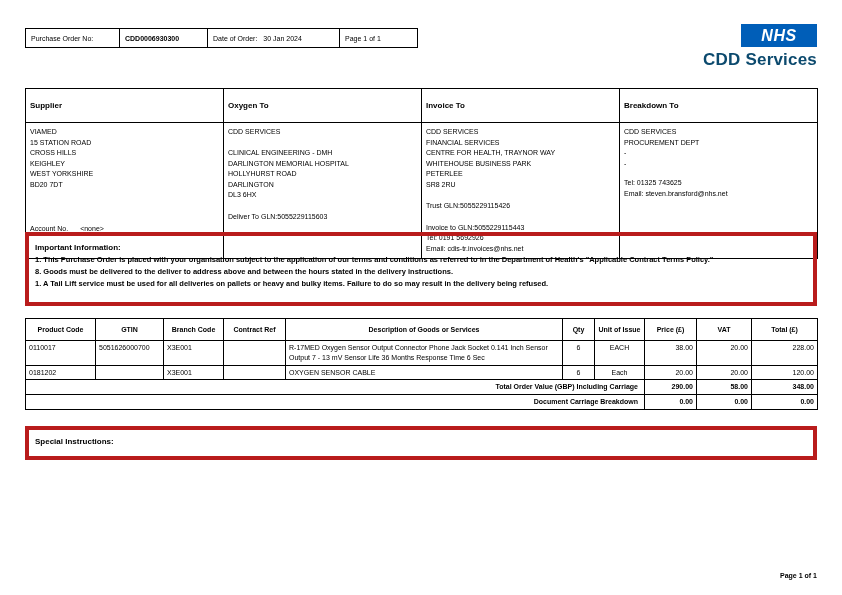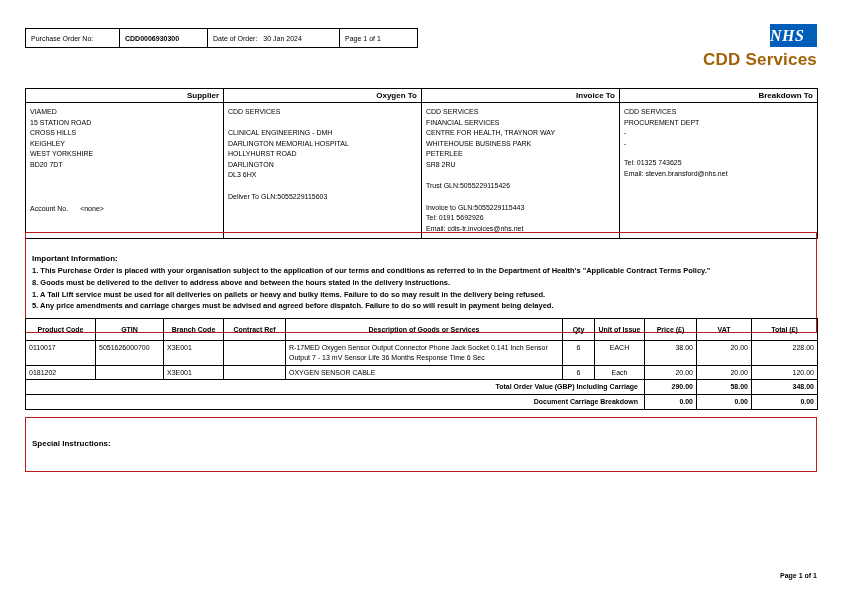--- a/index.html
+++ b/index.html
@@ -12,51 +12,51 @@
   .abs { position:absolute; }
   .bold { font-weight:bold; }
 
   
   .head-bar { border-collapse:collapse; font-size:7px; table-layout:fixed; }
   .head-bar td { border:1px solid #000; padding:3px 5px; height:19px; vertical-align:middle; white-space:nowrap; }
   .sp { margin-left:6px; }
 
   
   .brand { left:655px; top:24px; width:162px; text-align:right; }
-  .nhs-box { display:inline-block; width:47px; height:23px; background:#005EB8; text-align:left;font-family:Liberation Serif, serif; }
+  .nhs-box { display:inline-block; width:76px; height:23px; background:#005EB8; text-align:center; }
   .nhs-text { color:#fff; font-weight:bold; font-style:italic; font-size:16px; line-height:23px; letter-spacing:0.5px; }
-  .org-name { margin-top:3px; font-size:17px; font-weight:600; color:#a16207; letter-spacing:0.2px; }
+  .org-name { margin-top:3px; font-size:17px; font-weight:600; color:#0c4a6e; letter-spacing:0.2px; }
 
   
   .parties { left:25px; top:88px; width:792px; border-collapse:collapse; table-layout:fixed; font-size:7px; }
-  .parties th { border:1px solid #000; text-align:right; padding:2px 4px; font-size:8px; height:13px; }
+  .parties th { border:1px solid #000; text-align:left; padding:12px 4px; font-size:8px; height:13px; }
   .parties td { border:1px solid #000; vertical-align:top; padding:4px 4px; height:122px; line-height:1.5; }
   .addr { white-space:pre-line; }
   .gap-lg { margin-top:34px; }
   .gap-md { margin-top:11px; }
   .gap-sm { margin-top:9px; }
   .acct-val { margin-left:12px; }
 
   
-  .box { border:1px solid #b91c1c; padding:20px 6px; font-size:7.5px; }
+  .box { border:4px solid #b91c1c; padding:6px 6px; font-size:7.5px; }
   .important { left:25px; top:232px; width:792px; min-height:74px; font-weight:bold; line-height:1.55; }
   .imp-title { font-size:8px; }
   .imp-link { color:#0033cc; text-decoration:underline; display:block; font-weight:bold; }
 
   
   .items { left:25px; top:318px; width:792px; border-collapse:collapse; table-layout:fixed; font-size:7px; }
   .items th { border:1px solid #000; font-weight:bold; text-align:center; padding:3px 2px; font-size:7px; vertical-align:middle; height:22px; }
   .items td { border:1px solid #000; padding:2px 3px; vertical-align:top; line-height:1.4; }
   .num { text-align:right; }
   .ctr { text-align:center; }
   .items .total-label { text-align:right; font-weight:bold; padding-right:6px; height:13px; }
   .items .total-val { text-align:right; font-weight:bold; }
 
   
-  .special { left:25px; top:417px; width:792px; min-height:34px; font-weight:bold; line-height:1.5; }
+  .special { left:25px; top:426px; width:792px; min-height:34px; font-weight:bold; line-height:1.5; }
   .special-title { font-size:8px; margin-bottom:1px; }
 
   .footer { left:720px; top:572px; width:97px; text-align:right; font-size:7px; font-weight:bold; }
 </style>
 </head>
 <body>
 
 <div class="page">
 
   <table class="head-bar abs" style="left:25px; top:28px; width:392px;">
@@ -139,21 +139,20 @@
         </td>
       </tr>
     </tbody>
   </table>
 
   <div class="box important abs">
     <div class="imp-title">Important Information:</div>
     <div>1.  This Purchase Order is placed with your organisation subject to the application of our terms and conditions as referred to in the Department of Health's "Applicable Contract Terms Policy."</div>
     <div>8. Goods must be delivered to the deliver to address above and between the hours stated in the delivery instructions.</div>
     <div>1. A Tail Lift service must be used for all deliveries on pallets or heavy and bulky items.  Failure to do so may result in the delivery being refused.</div>
-    <div>5. Any price amendments and carriage charges must be advised and agreed before dispatch.  Failure to do so will result in payment being delayed.</div>
   </div>
 
   <table class="items" style="position:absolute;">
     <colgroup>
       <col style="width:70px">
         <col style="width:68px">
         <col style="width:60px">
         <col style="width:62px">
       <col style="width:277px">
         <col style="width:32px">

